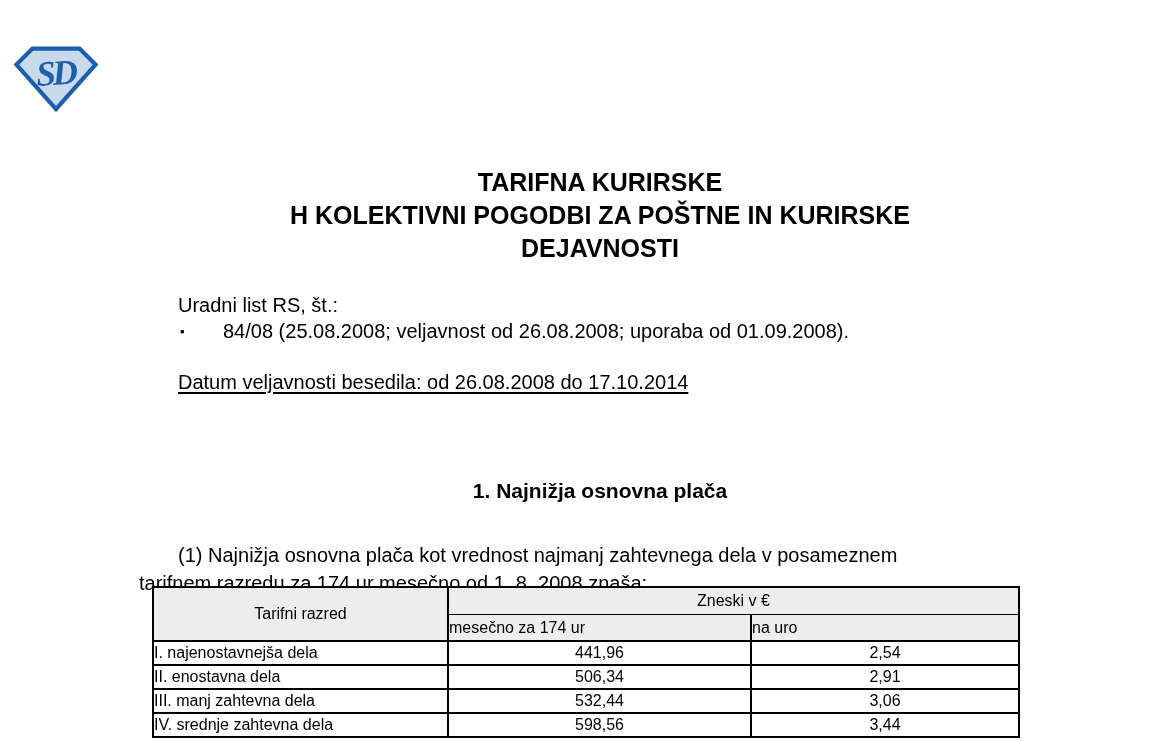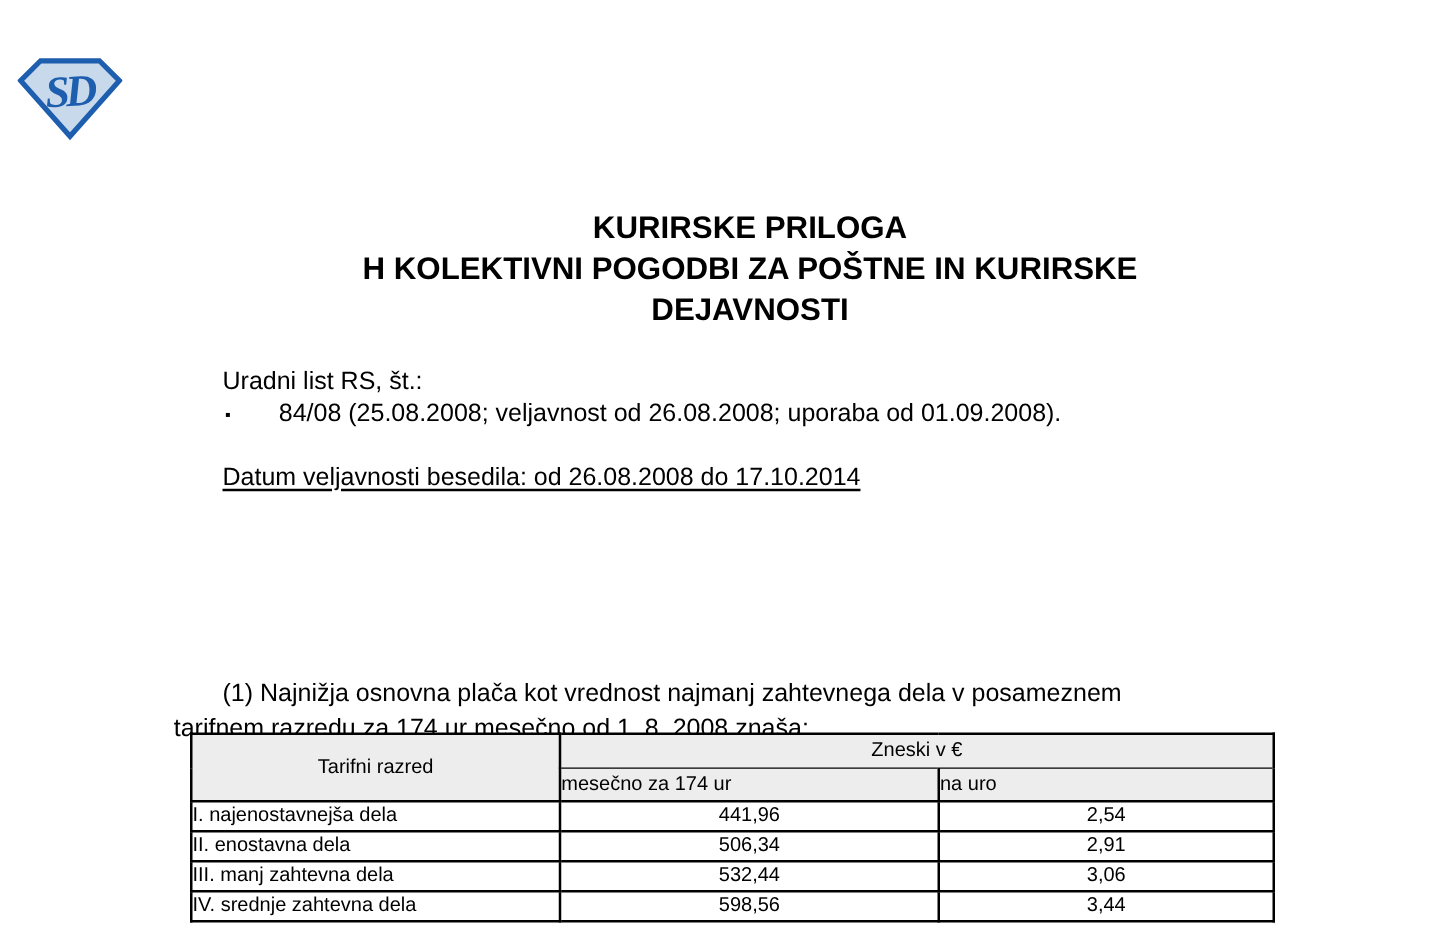--- a/index.html
+++ b/index.html
@@ -118,34 +118,35 @@
 <body>
 
 <div class="page">
 
   <svg class="logo" viewBox="0 0 100 82" xmlns="http://www.w3.org/2000/svg">
     <polygon points="22,6 78,6 97,25 50,78 3,25" fill="#c9d9ec" stroke="#1d5fae" stroke-width="5" stroke-linejoin="miter"></polygon>
     <text x="50" y="49" text-anchor="middle" font-family="'Liberation Serif', serif" font-style="italic" font-weight="bold" font-size="42" letter-spacing="-4" fill="#1d5fae" transform="rotate(-4 50 48)">SD</text>
   </svg>
 
   <div class="doc-title">
-    <div>KURIRSKE PRILOGA</div>
+    <div>TARIFNA KURIRSKE</div>
     <div>H KOLEKTIVNI POGODBI ZA POŠTNE IN KURIRSKE</div>
     <div>DEJAVNOSTI</div>
   </div>
 
   <div class="gazette-label">Uradni list RS, št.:</div>
 
   <div class="bullet-row">
     <span class="bullet-glyph">▪</span>
     <span class="bullet-text">84/08 (25.08.2008; veljavnost od 26.08.2008; uporaba od 01.09.2008).</span>
   </div>
 
   <div class="validity-line validity-1">Datum veljavnosti besedila: od 26.08.2008 do 17.10.2014</div>
 
+  <div class="section-heading">1. Najnižja osnovna plača</div>
 
   <div class="paragraph">
     <div class="line first">(1) Najnižja osnovna plača kot vrednost najmanj zahtevnega dela v posameznem</div>
     <div class="line">tarifnem razredu za 174 ur mesečno od 1. 8. 2008 znaša:</div>
   </div>
 
   <table class="tariff">
     <colgroup>
       <col style="width:295px">
       <col style="width:303px">

